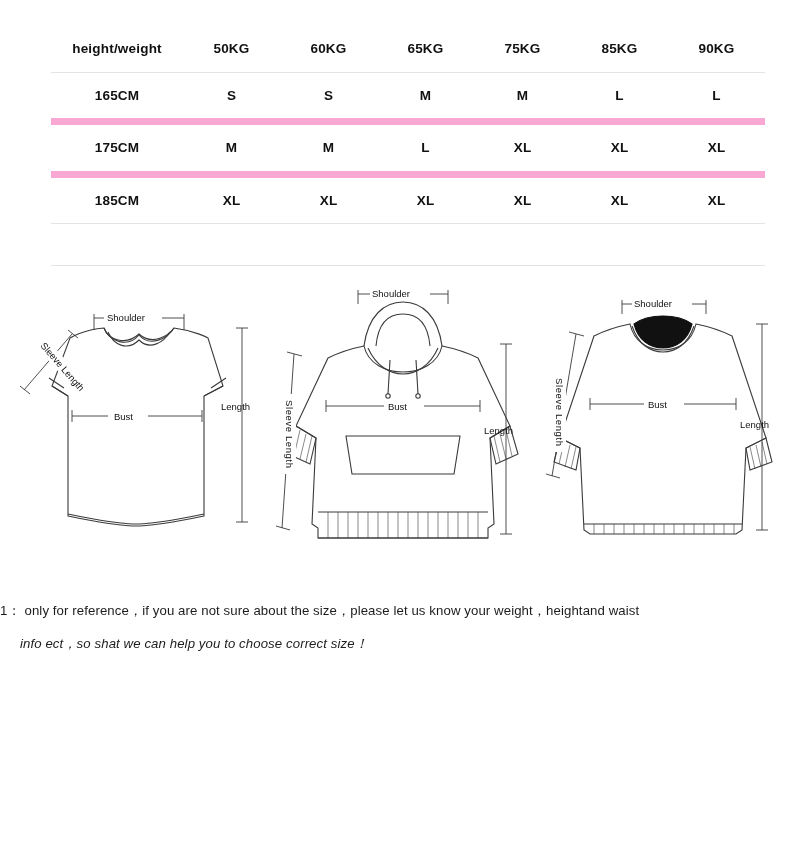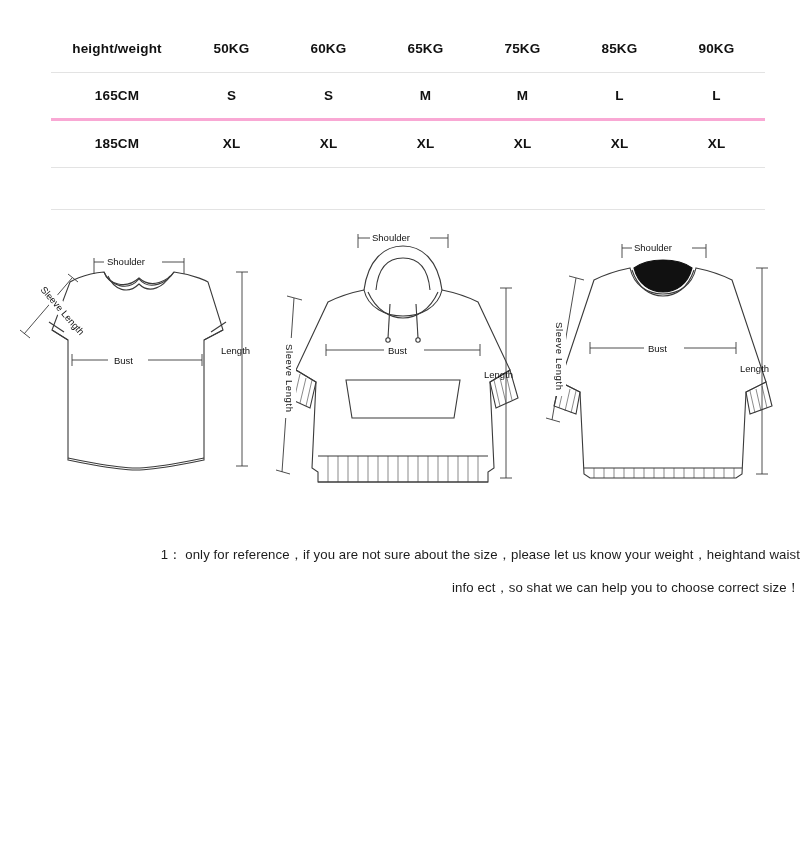--- a/index.html
+++ b/index.html
@@ -28,21 +28,21 @@
   }
   table.size-table th,
   table.size-table td {
     font-size: 13.5px;
     font-weight: bold;
     color: #111;
     text-align: center;
     padding: 0;
     height: 45.5px;
     vertical-align: middle;
-    border-bottom: 3px solid #f9a8d4;
+    border-bottom: 7px solid #f9a8d4;
     letter-spacing: 0.2px;
   }
   table.size-table thead th {
     border-bottom: 1px solid #e3e3e3;
   }
   table.size-table th.corner {
     width: 132px;
     text-align: center;
   }
   table.size-table tbody td.rowhead {
@@ -71,29 +71,29 @@
     top: 0;
   }
   #diagram-tshirt { left: 8px; }
   #diagram-hoodie { left: 272px; }
   #diagram-longsleeve { left: 538px; }
 
   
   #notes {
     margin-top: 6px;
     width: 800px;
-    text-align: right;
+    text-align: left;
   }
   .note-line {
     font-size: 13.2px;
     color: #1c1c1c;
     line-height: 33px;
     letter-spacing: 0.1px;
   }
-  .note-line.indent-1 { padding-left: 7px; }
+  .note-line.indent-1 { padding-left: 20px; font-style: italic; }
   svg text {
     font-family: "Liberation Sans", sans-serif;
     fill: #111;
   }
 </style>
 </head>
 <body>
 
 <div id="size-table-wrap">
   <table class="size-table">
@@ -112,20 +112,29 @@
       <tr>
         <td class="rowhead">165CM</td>
         <td>S</td>
         <td>S</td>
         <td>M</td>
         <td>M</td>
         <td>L</td>
         <td>L</td>
       </tr>
       <tr>
+        <td class="rowhead">175CM</td>
+        <td>M</td>
+        <td>M</td>
+        <td>L</td>
+        <td>XL</td>
+        <td>XL</td>
+        <td>XL</td>
+      </tr>
+      <tr>
         <td class="rowhead">185CM</td>
         <td>XL</td>
         <td>XL</td>
         <td>XL</td>
         <td>XL</td>
         <td>XL</td>
         <td>XL</td>
       </tr>
     </tbody>
   </table>

